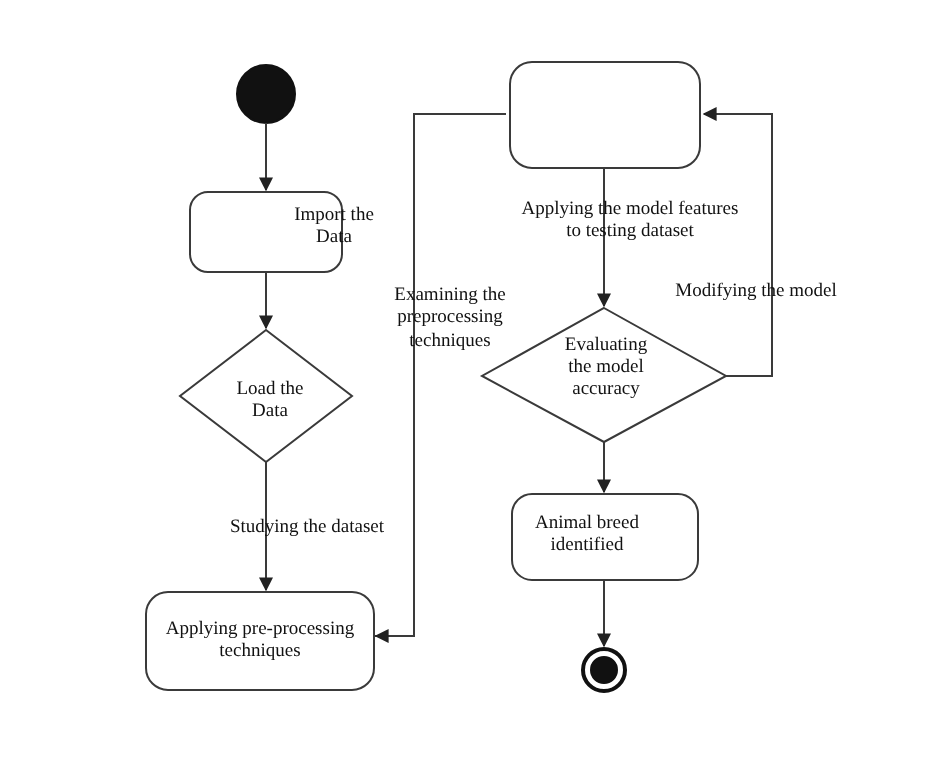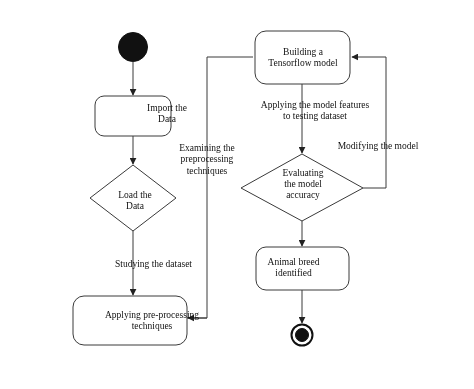--- a/index.html
+++ b/index.html
@@ -40,27 +40,27 @@
     text-align: center;
     line-height: 1.2;
     font-size: 9.5px;
     color: #111111;
     white-space: pre-line;
     pointer-events: none;
     font-family: Liberation Serif, serif;
   }
   .lbl-import      { left: 96px;  top: 103px; width: 74px; padding-left: 34px; }
   .lbl-load        { left: 98px;  top: 190px; width: 74px; }
-  .lbl-preprocess  { left: 74px;  top: 310px; width: 112px; margin-left: 22px; }
+  .lbl-preprocess  { left: 74px;  top: 310px; width: 112px; }
   .lbl-building    { left: 254px; top: 47px;  width: 98px; }
   .lbl-evaluating  { left: 266px; top: 168px; width: 74px; }
   .lbl-animal      { left: 256px; top: 257px; width: 75px; }
 
   .lbl-studying    { left: 68px;  top: 259px; width: 124px; text-align: right; }
-  .lbl-examining   { left: 166px; top: 143px; width: 82px; }
+  .lbl-examining   { left: 184px; top: 143px; width: 82px; }
   .lbl-applying-feat { left: 236px; top: 100px; width: 158px; }
   .lbl-modifying   { left: 325px; top: 141px; width: 106px; }
 </style>
 </head>
 <body>
 
 <div id="canvas">
 
   <svg id="diagram-svg" viewBox="0 0 474 389">
     <defs>
@@ -107,22 +107,20 @@
 
   <div class="node-label lbl-import">Import the
 Data</div>
 
   <div class="node-label lbl-load">Load the
 Data</div>
 
   <div class="node-label lbl-preprocess">Applying pre-processing
 techniques</div>
 
-  <div class="node-label lbl-building">Building a
-Tensorflow model</div>
 
   <div class="node-label lbl-evaluating">Evaluating
 the model
 accuracy</div>
 
   <div class="node-label lbl-animal">Animal breed
 identified</div>
 
   <div class="edge-label lbl-studying">Studying the dataset</div>
 

